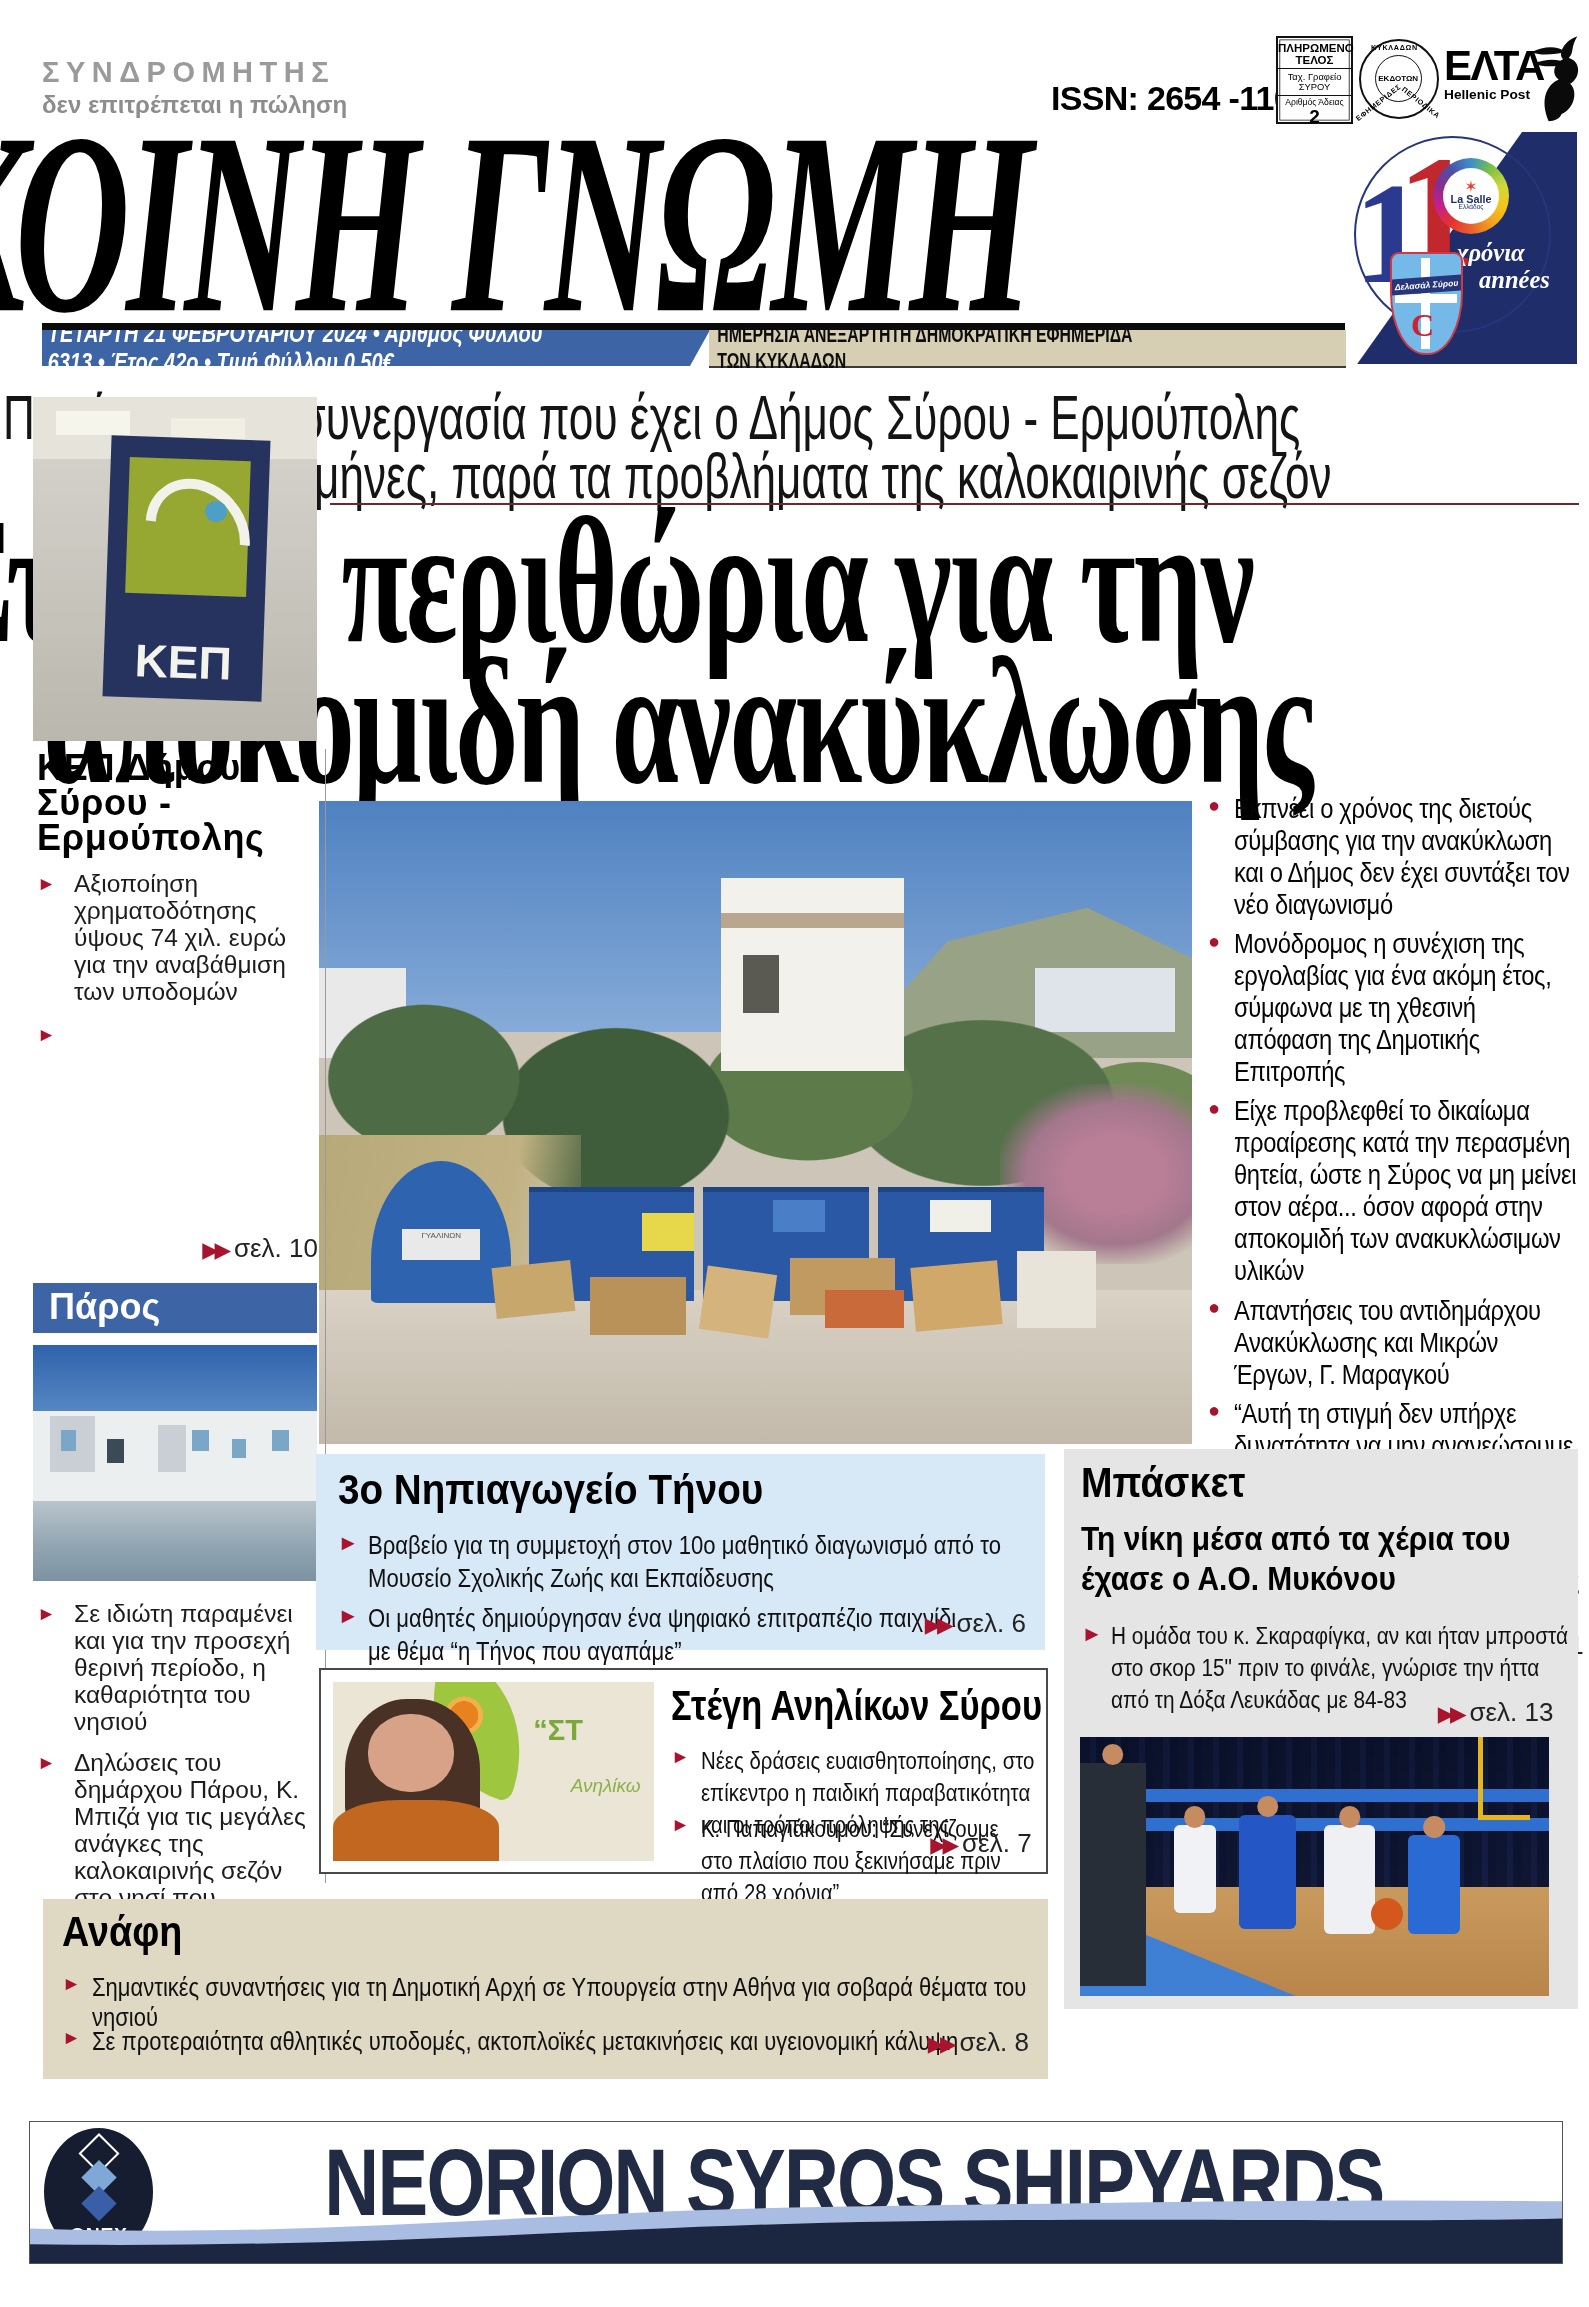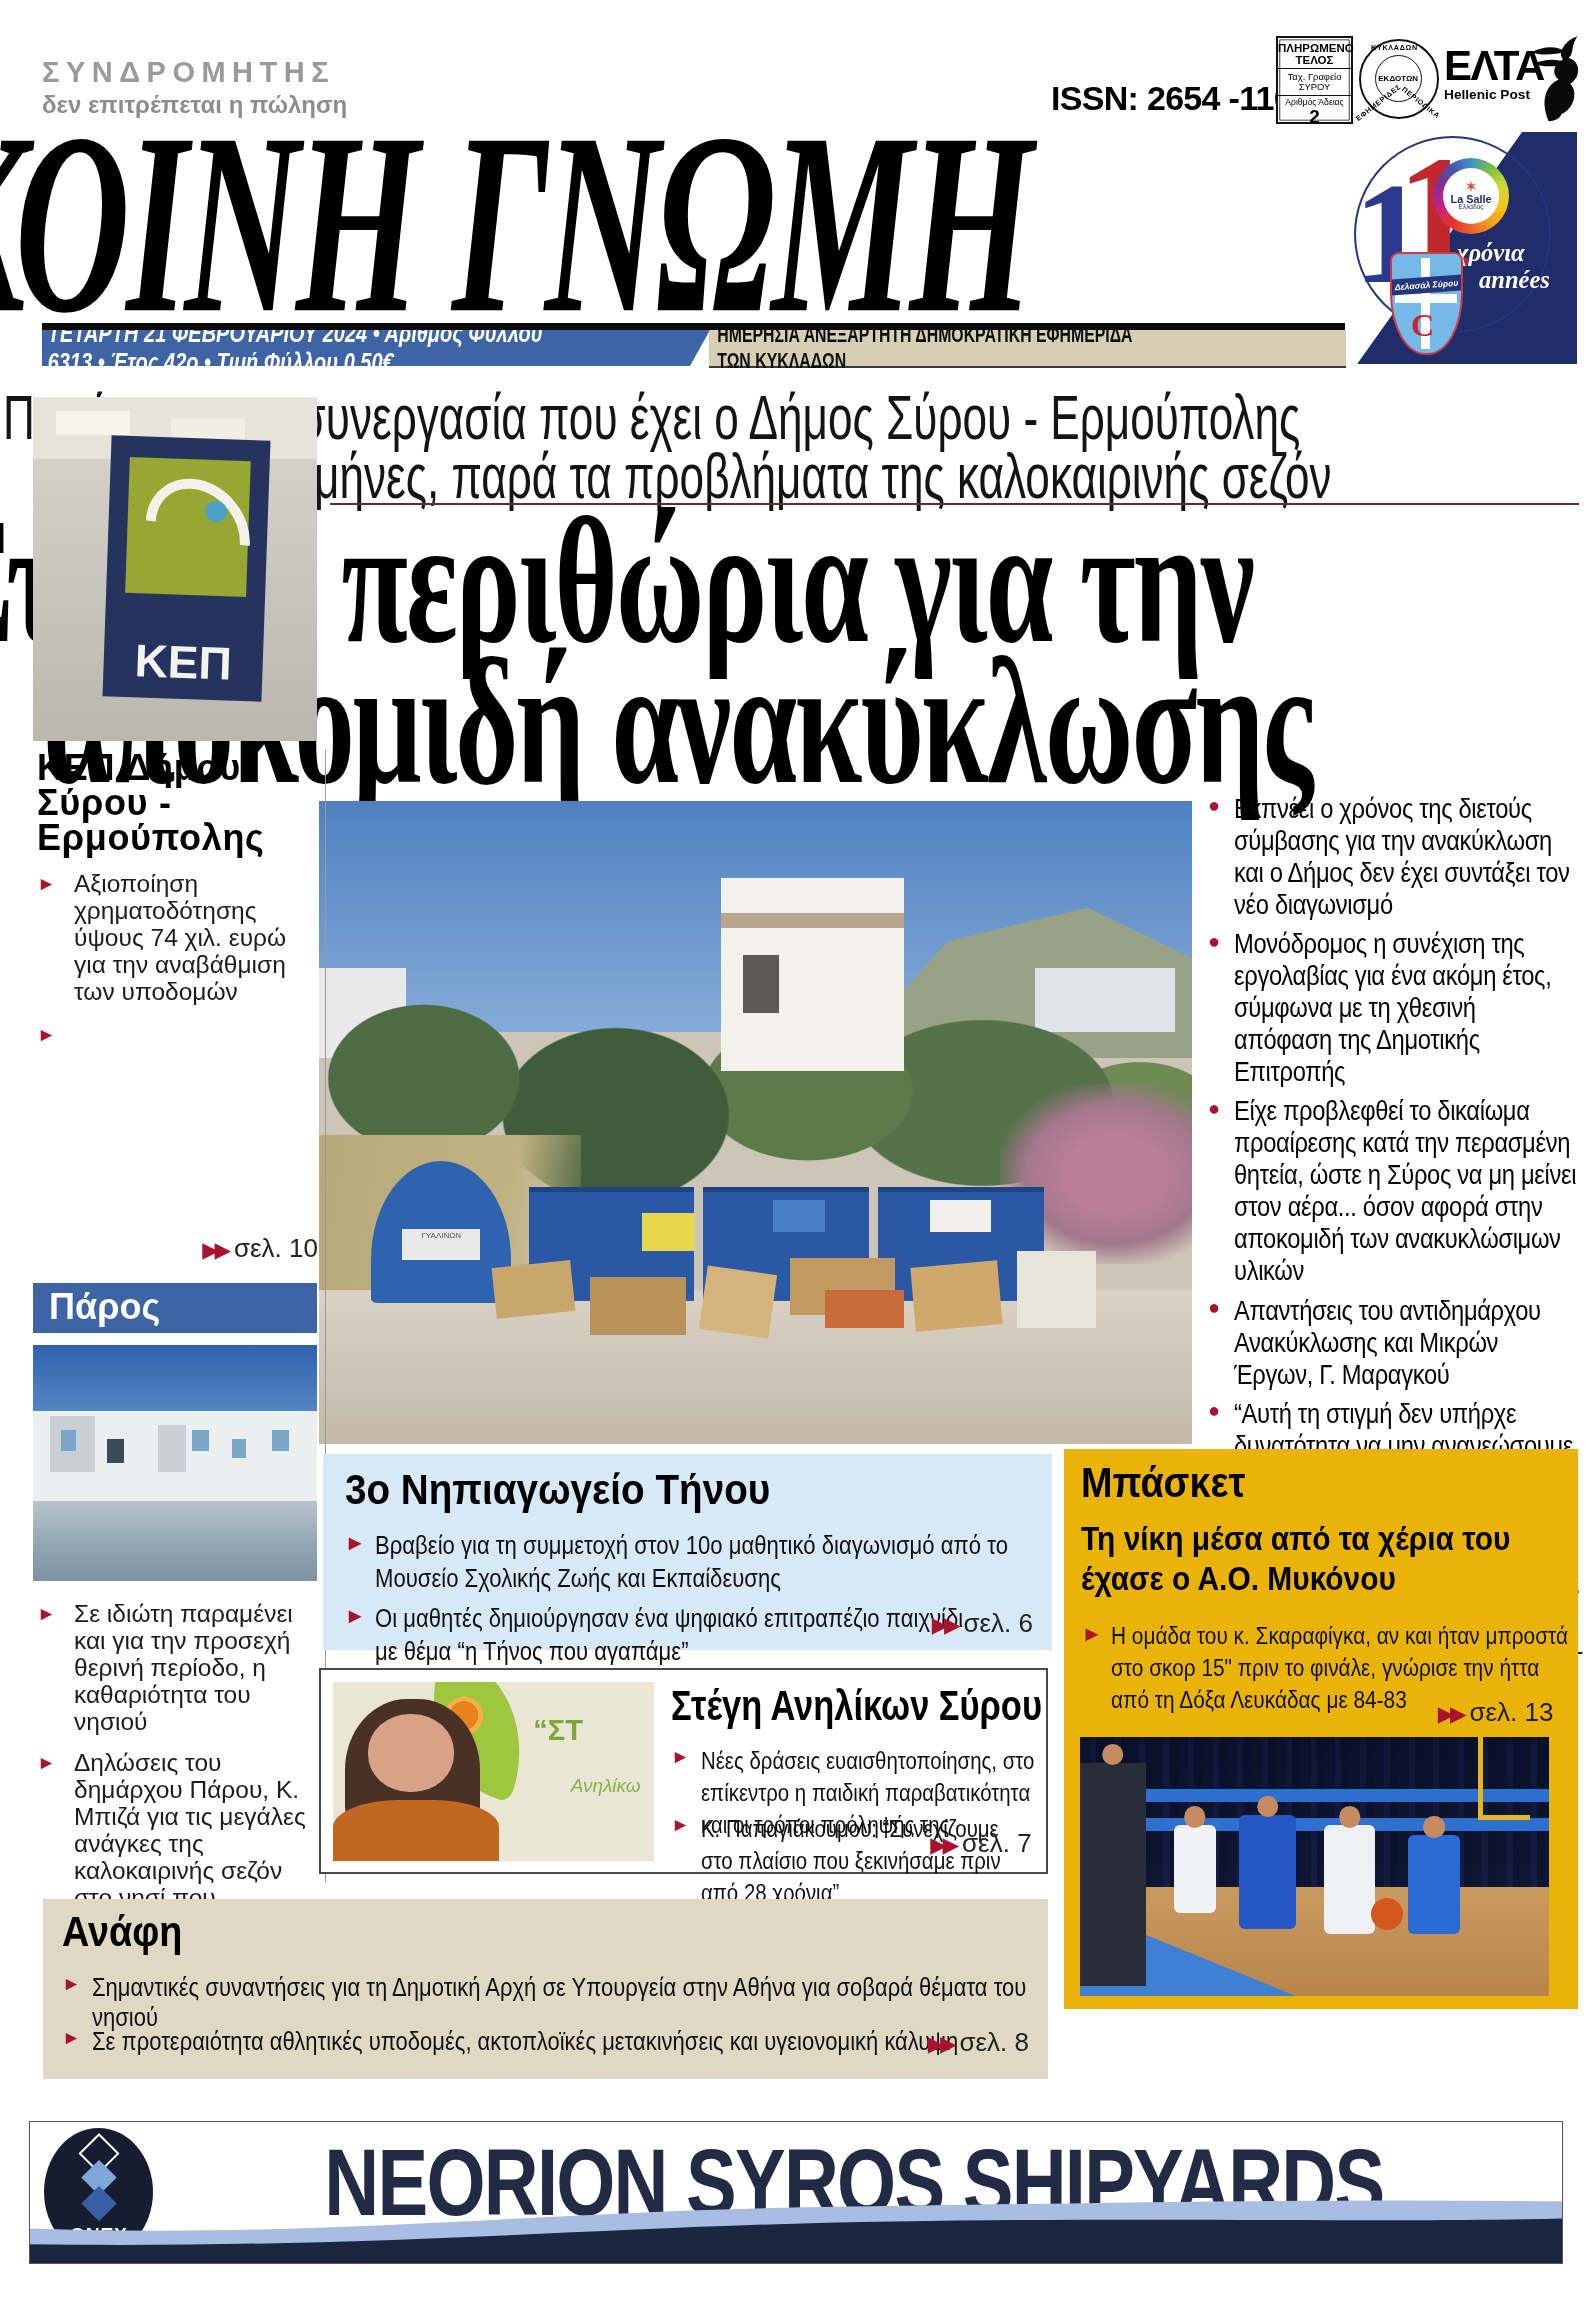--- a/index.html
+++ b/index.html
@@ -138,21 +138,21 @@
             font-size:36px;font-weight:700;line-height:48px;padding-left:16px;box-sizing:border-box;}
   .parosphoto{left:33px;top:1345px;width:284px;height:236px;overflow:hidden;background:#9fb3c0;}
   .pp-sky{position:absolute;left:0;top:0;width:100%;height:32%;background:linear-gradient(#2f62ac,#5b8cc6);}
   .pp-town{position:absolute;left:0;top:28%;width:100%;height:40%;background:#eceff0;}
   .pp-win{position:absolute;background:#7aa6c8;}
   .pp-shadow{position:absolute;background:#c9cfd4;}
   .pp-water{position:absolute;left:0;bottom:0;width:100%;height:34%;
             background:linear-gradient(#b9c4cb,#8fa3b0 60%,#7e93a2);}
 
   
-  .tinou{left:323px;top:1454px;width:729px;height:196px;background:#d7e8f6;}
+  .tinou{left:316px;top:1454px;width:729px;height:196px;background:#d7e8f6;}
   .boxhead{font-weight:700;transform-origin:0 50%;white-space:nowrap;}
   .tinou .boxhead{position:absolute;left:21.6px;top:11.5px;font-size:42px;transform:scaleX(.92);}
   .bbul{position:absolute;padding-left:30px;}
   .bb-tri{position:absolute;left:0;top:1.4px;font-size:21.6px;color:#a8142e;}
   .bb-text{display:block;font-size:26px;line-height:33px;color:#101010;transform:scaleX(.85);
            transform-origin:0 0;width:117%;}
   .tinou .pageref{position:absolute;right:19px;bottom:11.5px;}
 
   
   .stegi{left:319px;top:1668px;width:729px;height:206px;background:#fff;border:2.2px solid #4a4a4a;box-sizing:border-box;}
@@ -163,21 +163,21 @@
            border-radius:10% 90% 10% 90%;transform:rotate(18deg);}
   .sp-sun{position:absolute;left:32%;top:4%;width:18%;height:30%;background:
           radial-gradient(circle at 50% 50%,#e8821e 36%,#f2b24a 37% 48%,transparent 49%);}
   .sp-txt1{position:absolute;right:22%;top:18%;color:#7aa83a;font-size:29px;font-weight:700;text-align:center;}
   .sp-txt2{position:absolute;right:4%;top:52%;color:#8ab04a;font-size:19px;font-style:italic;text-align:center;}
   .sp-hair{position:absolute;left:4%;top:10%;width:42%;height:86%;background:#4a3126;border-radius:46% 46% 30% 30%;}
   .sp-face{position:absolute;left:11%;top:18%;width:27%;height:44%;background:#d8a289;border-radius:48%;}
   .sp-body{position:absolute;left:0;bottom:-4%;width:52%;height:38%;background:#c2671f;border-radius:40% 40% 0 0;}
 
   
-  .basket{left:1064px;top:1449px;width:514px;height:560px;background:#eab308;}
+  .basket{left:1064px;top:1449px;width:514px;height:560px;background:#e5e5e5;}
   .basket .blabel{position:absolute;left:17.3px;top:10px;font-size:42px;font-weight:700;transform:scaleX(.9);transform-origin:0 0;}
   .basket .btitle{position:absolute;left:17.3px;top:69px;font-size:34px;font-weight:700;line-height:40px;
            transform:scaleX(.88);transform-origin:0 0;width:110%;}
   .basket .bbul{left:17.3px;top:171px;width:468px;}
   .basket .pageref{position:absolute;right:24.5px;top:248px;}
   .bphoto{position:absolute;left:16px;top:288px;width:469px;height:259px;overflow:hidden;background:#2c3550;}
   .bp-crowd{position:absolute;left:0;top:0;width:100%;height:58%;
      background:repeating-linear-gradient(90deg,#2c3550 0 10px,#3a4666 10px 16px,#24304e 16px 24.5px),
      linear-gradient(#202a44,#2c3550);background-blend-mode:overlay;}
   .bp-rail{position:absolute;left:0;top:20%;width:100%;height:5%;background:#2e6fd0;box-shadow:0 29px 0 #2e6fd0;}

